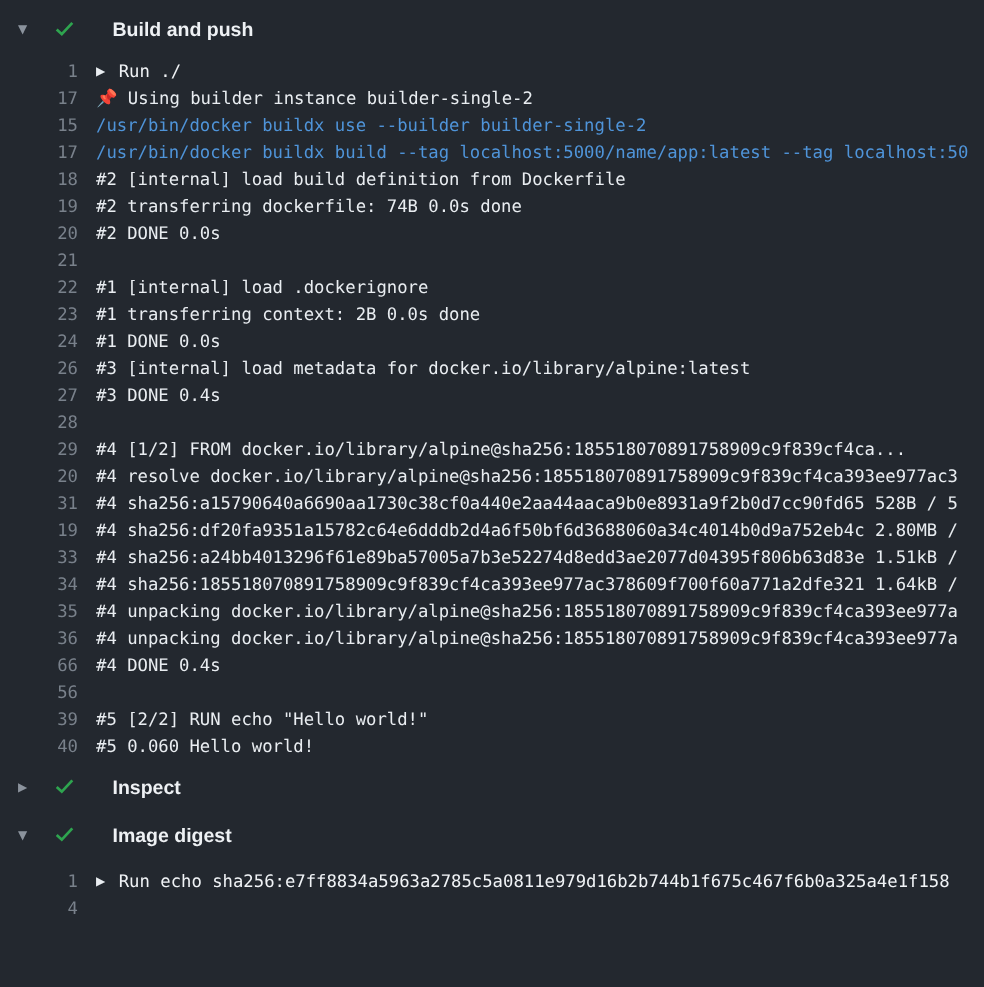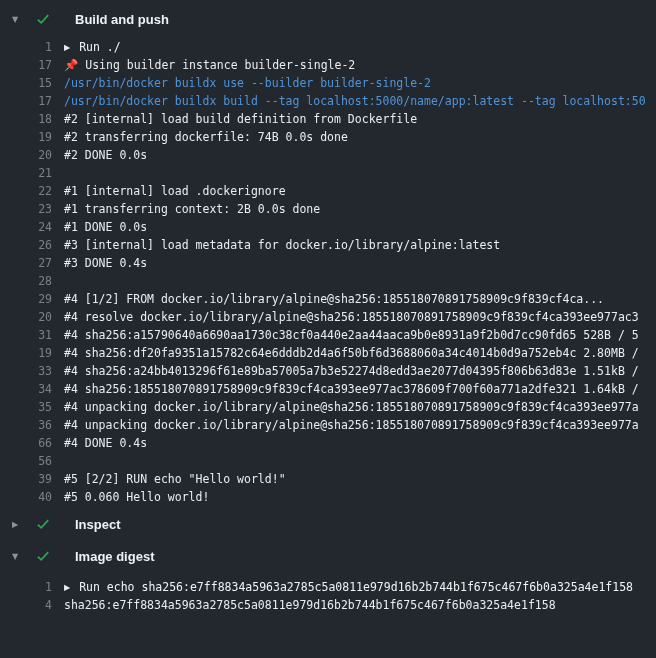--- a/index.html
+++ b/index.html
@@ -131,15 +131,15 @@
     <div class="gap-digest"></div>
     <div class="sec-header">
       <span class="chev">▼</span>
       <span class="chk"><svg width="16" height="16" viewBox="0 0 16 16">
           <path d="M2.8 8.6 L6.2 11.8 L13.2 4.2" fill="none" stroke="#2ea44f" stroke-width="1.8"></path>
         </svg></span>
       <span class="sec-title">Image digest</span>
     </div>
     <div class="sec-body digest-body">
       <div class="row"><span class="num">1</span><span class="txt run"><span class="runarrow">▶</span><span>Run echo sha256:e7ff8834a5963a2785c5a0811e979d16b2b744b1f675c467f6b0a325a4e1f158</span></span></div>
-      <div class="row"><span class="num">4</span><span class="txt">sha256:e7ff8834a5963a2785c5a0811e979d16b2b744b1f675c467f6b0a325a4e1f158</span></div>
+      <div class="row"><span class="num">4</span></div>
     </div>
   </div>
 
 </body></html>

